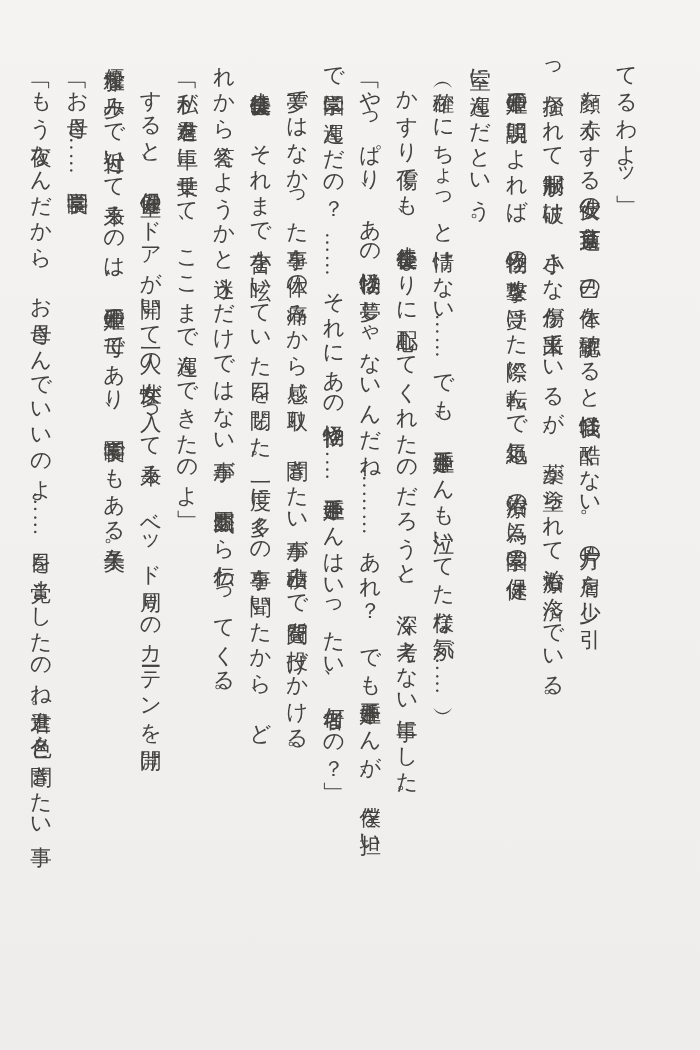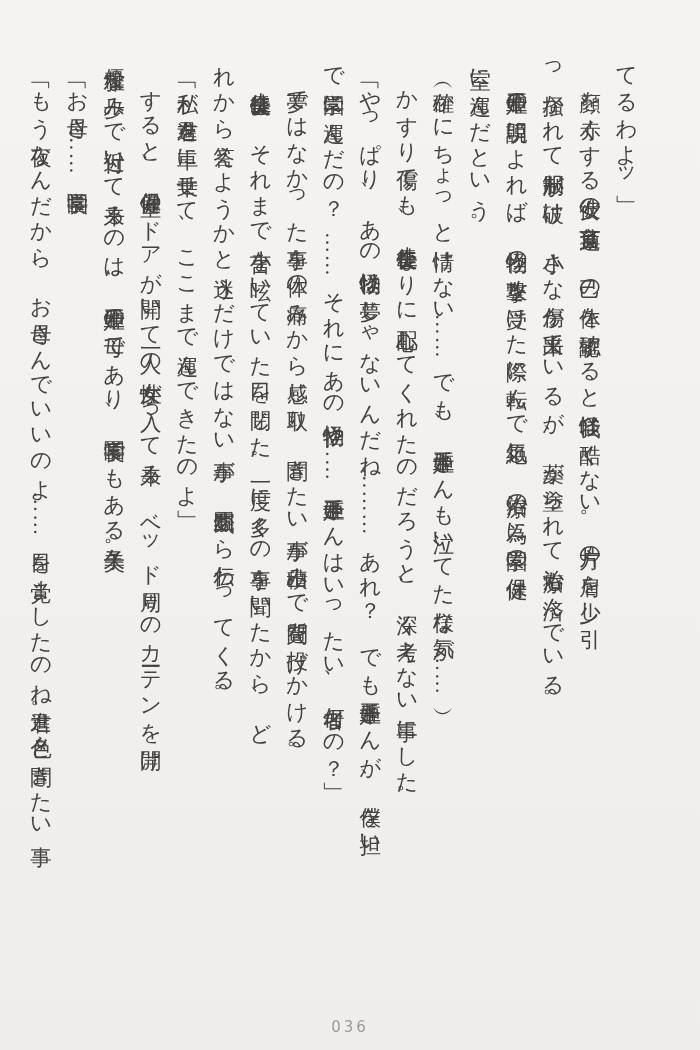--- a/index.html
+++ b/index.html
@@ -61,14 +61,13 @@
       <div class="text-column">で学園に運んだの？　……それにあの怪物や……千亜姫さんはいったい、何者なの？」</div>
       <div class="text-column">　夢ではなかった事を体の痛みから感じ取り、聞きたい事が山積みで質問を投げかける。</div>
       <div class="text-column">　生徒会長は、それまで小言を呟いていた口を閉じた。一度に多くの事を聞いたから、ど</div>
       <div class="text-column">れから答えようかと迷うだけではない事が、雰囲気から伝わってくる。</div>
       <div class="text-column">　「私が進君を車に乗せて、ここまで運んできたのよ」</div>
       <div class="text-column">　すると、保健室のドアが開いて一人の女性が入って来る。ベッド周りのカーテンを開け</div>
       <div class="text-column">優雅な歩みで近付いて来るのは、千亜姫の母であり、学園長でもある久美子。</div>
       <div class="text-column">　「お母さ……学園長」</div>
       <div class="text-column">　「もう夜なんだから、お母さんでいいのよ……目を覚ましたのね進君。色々と聞きたい事</div>
     </div>
-  <div class="page-num">036</div>
 </div>
 
 </body></html>

